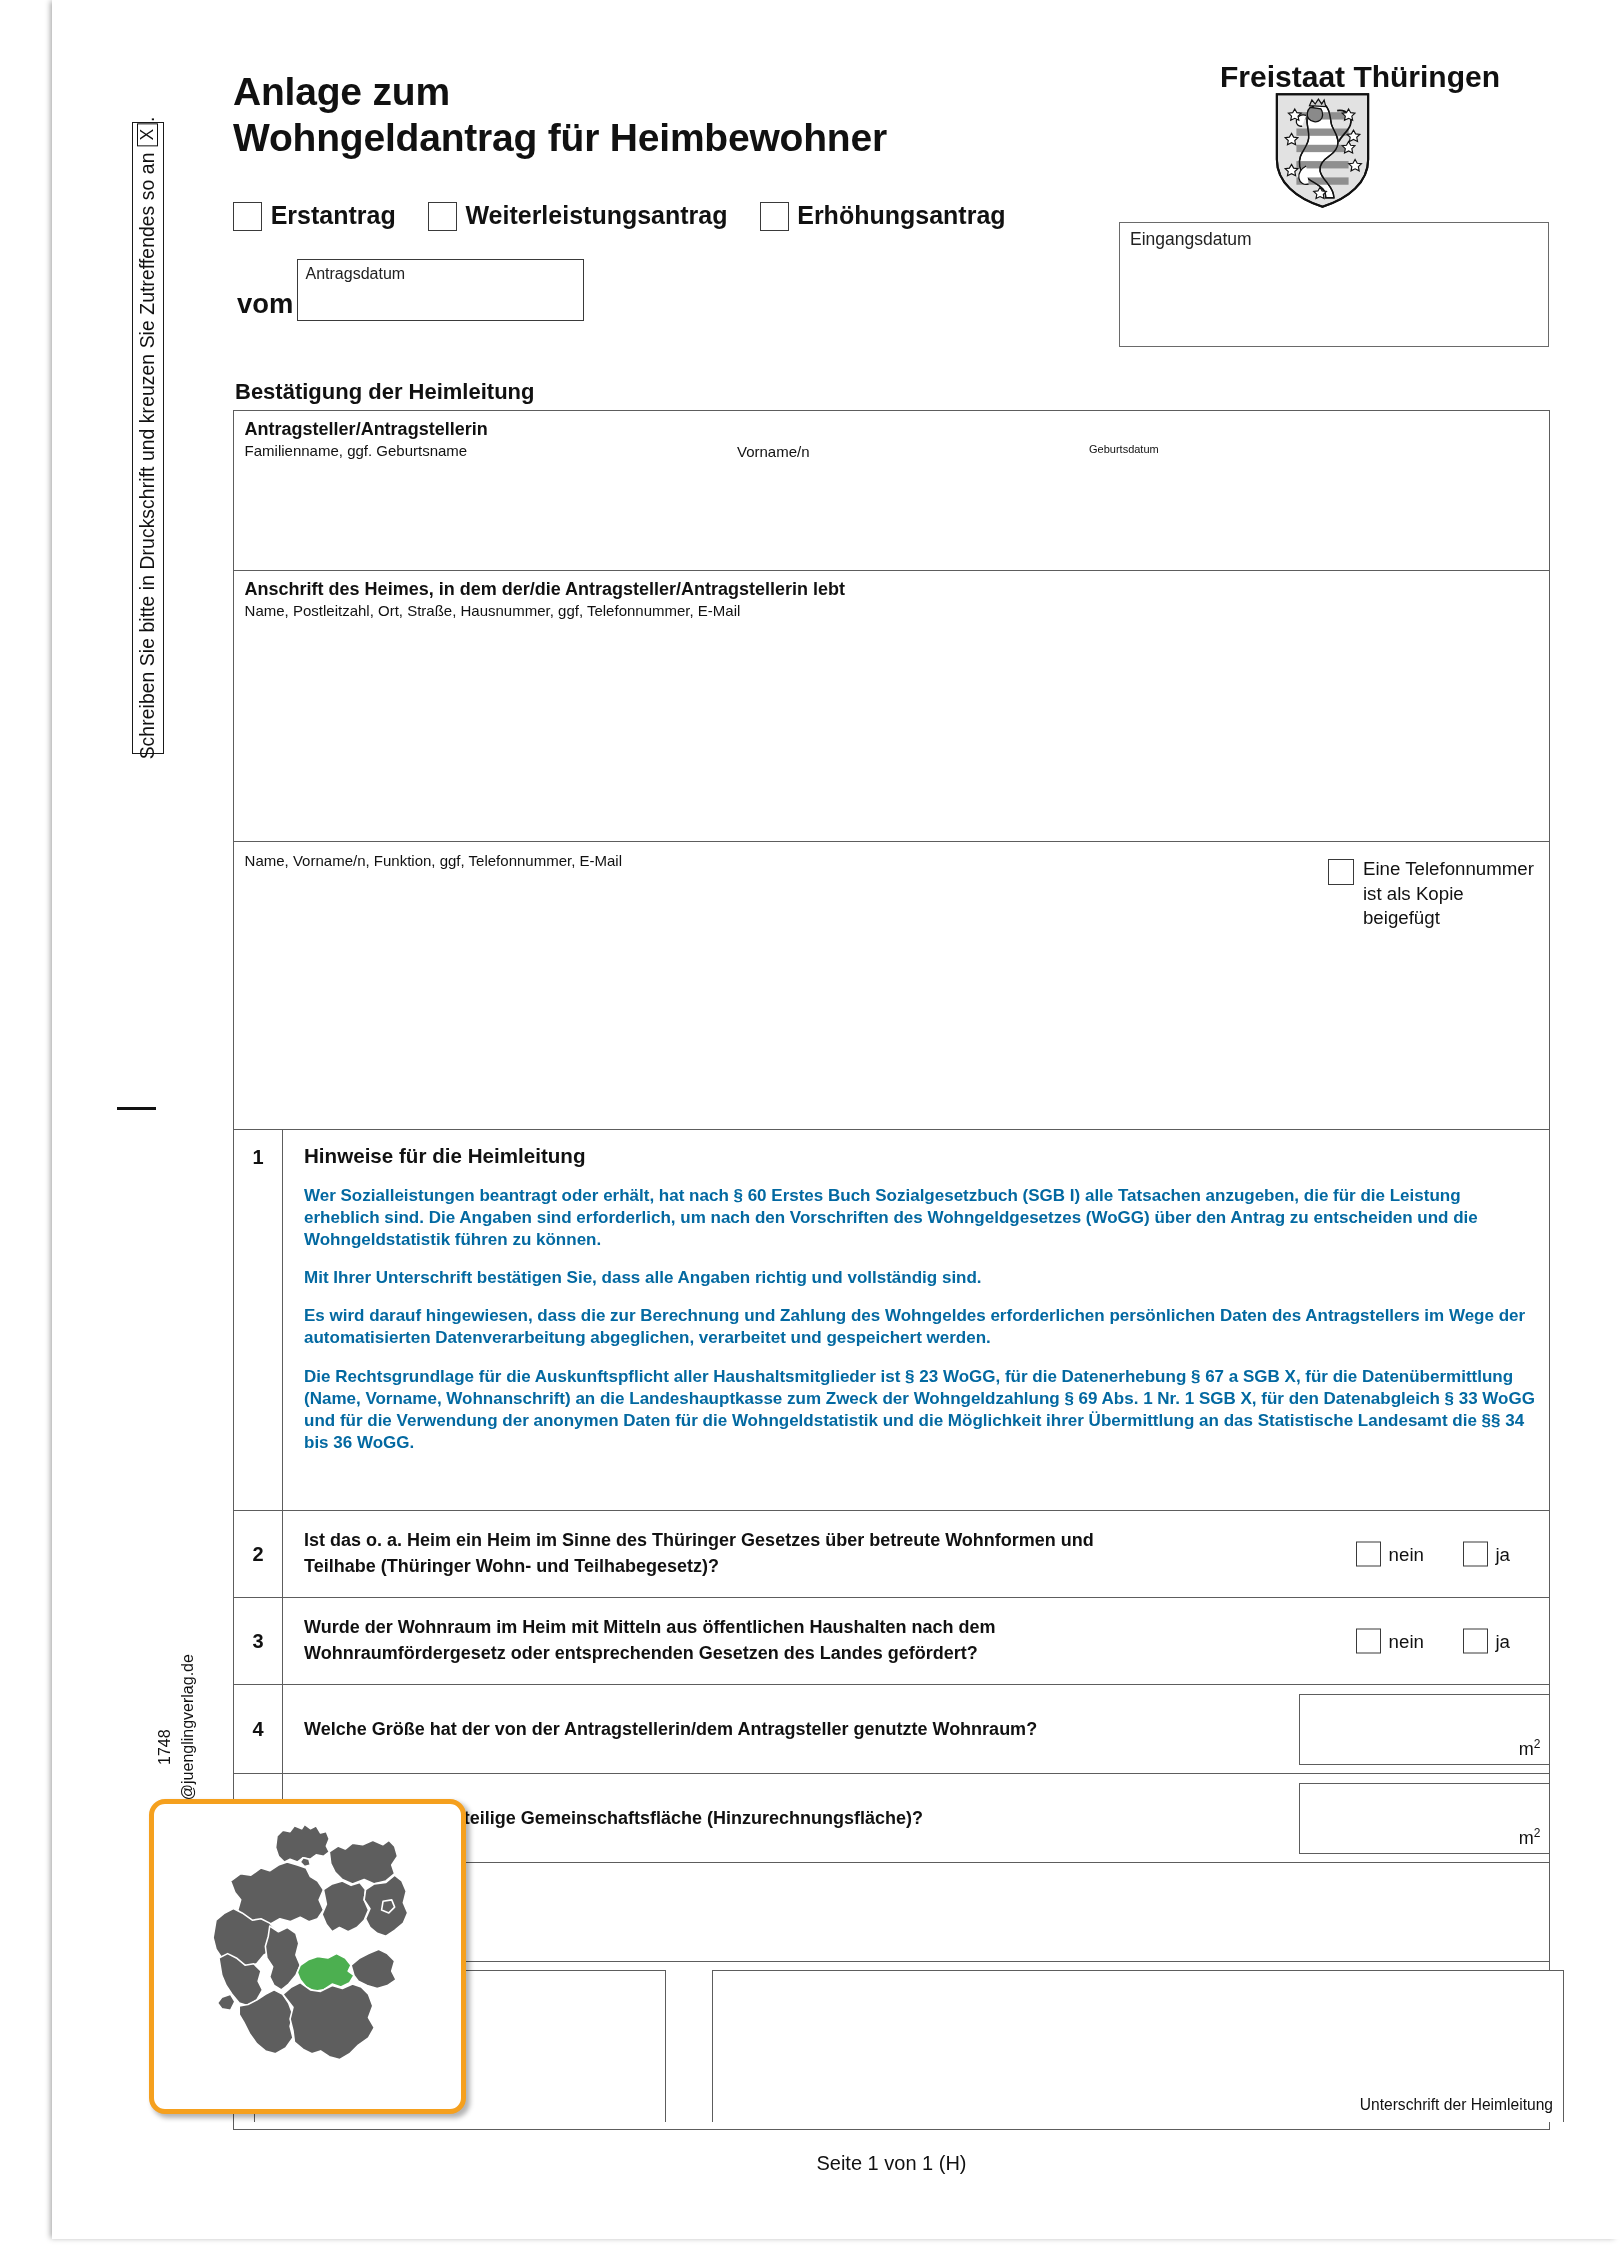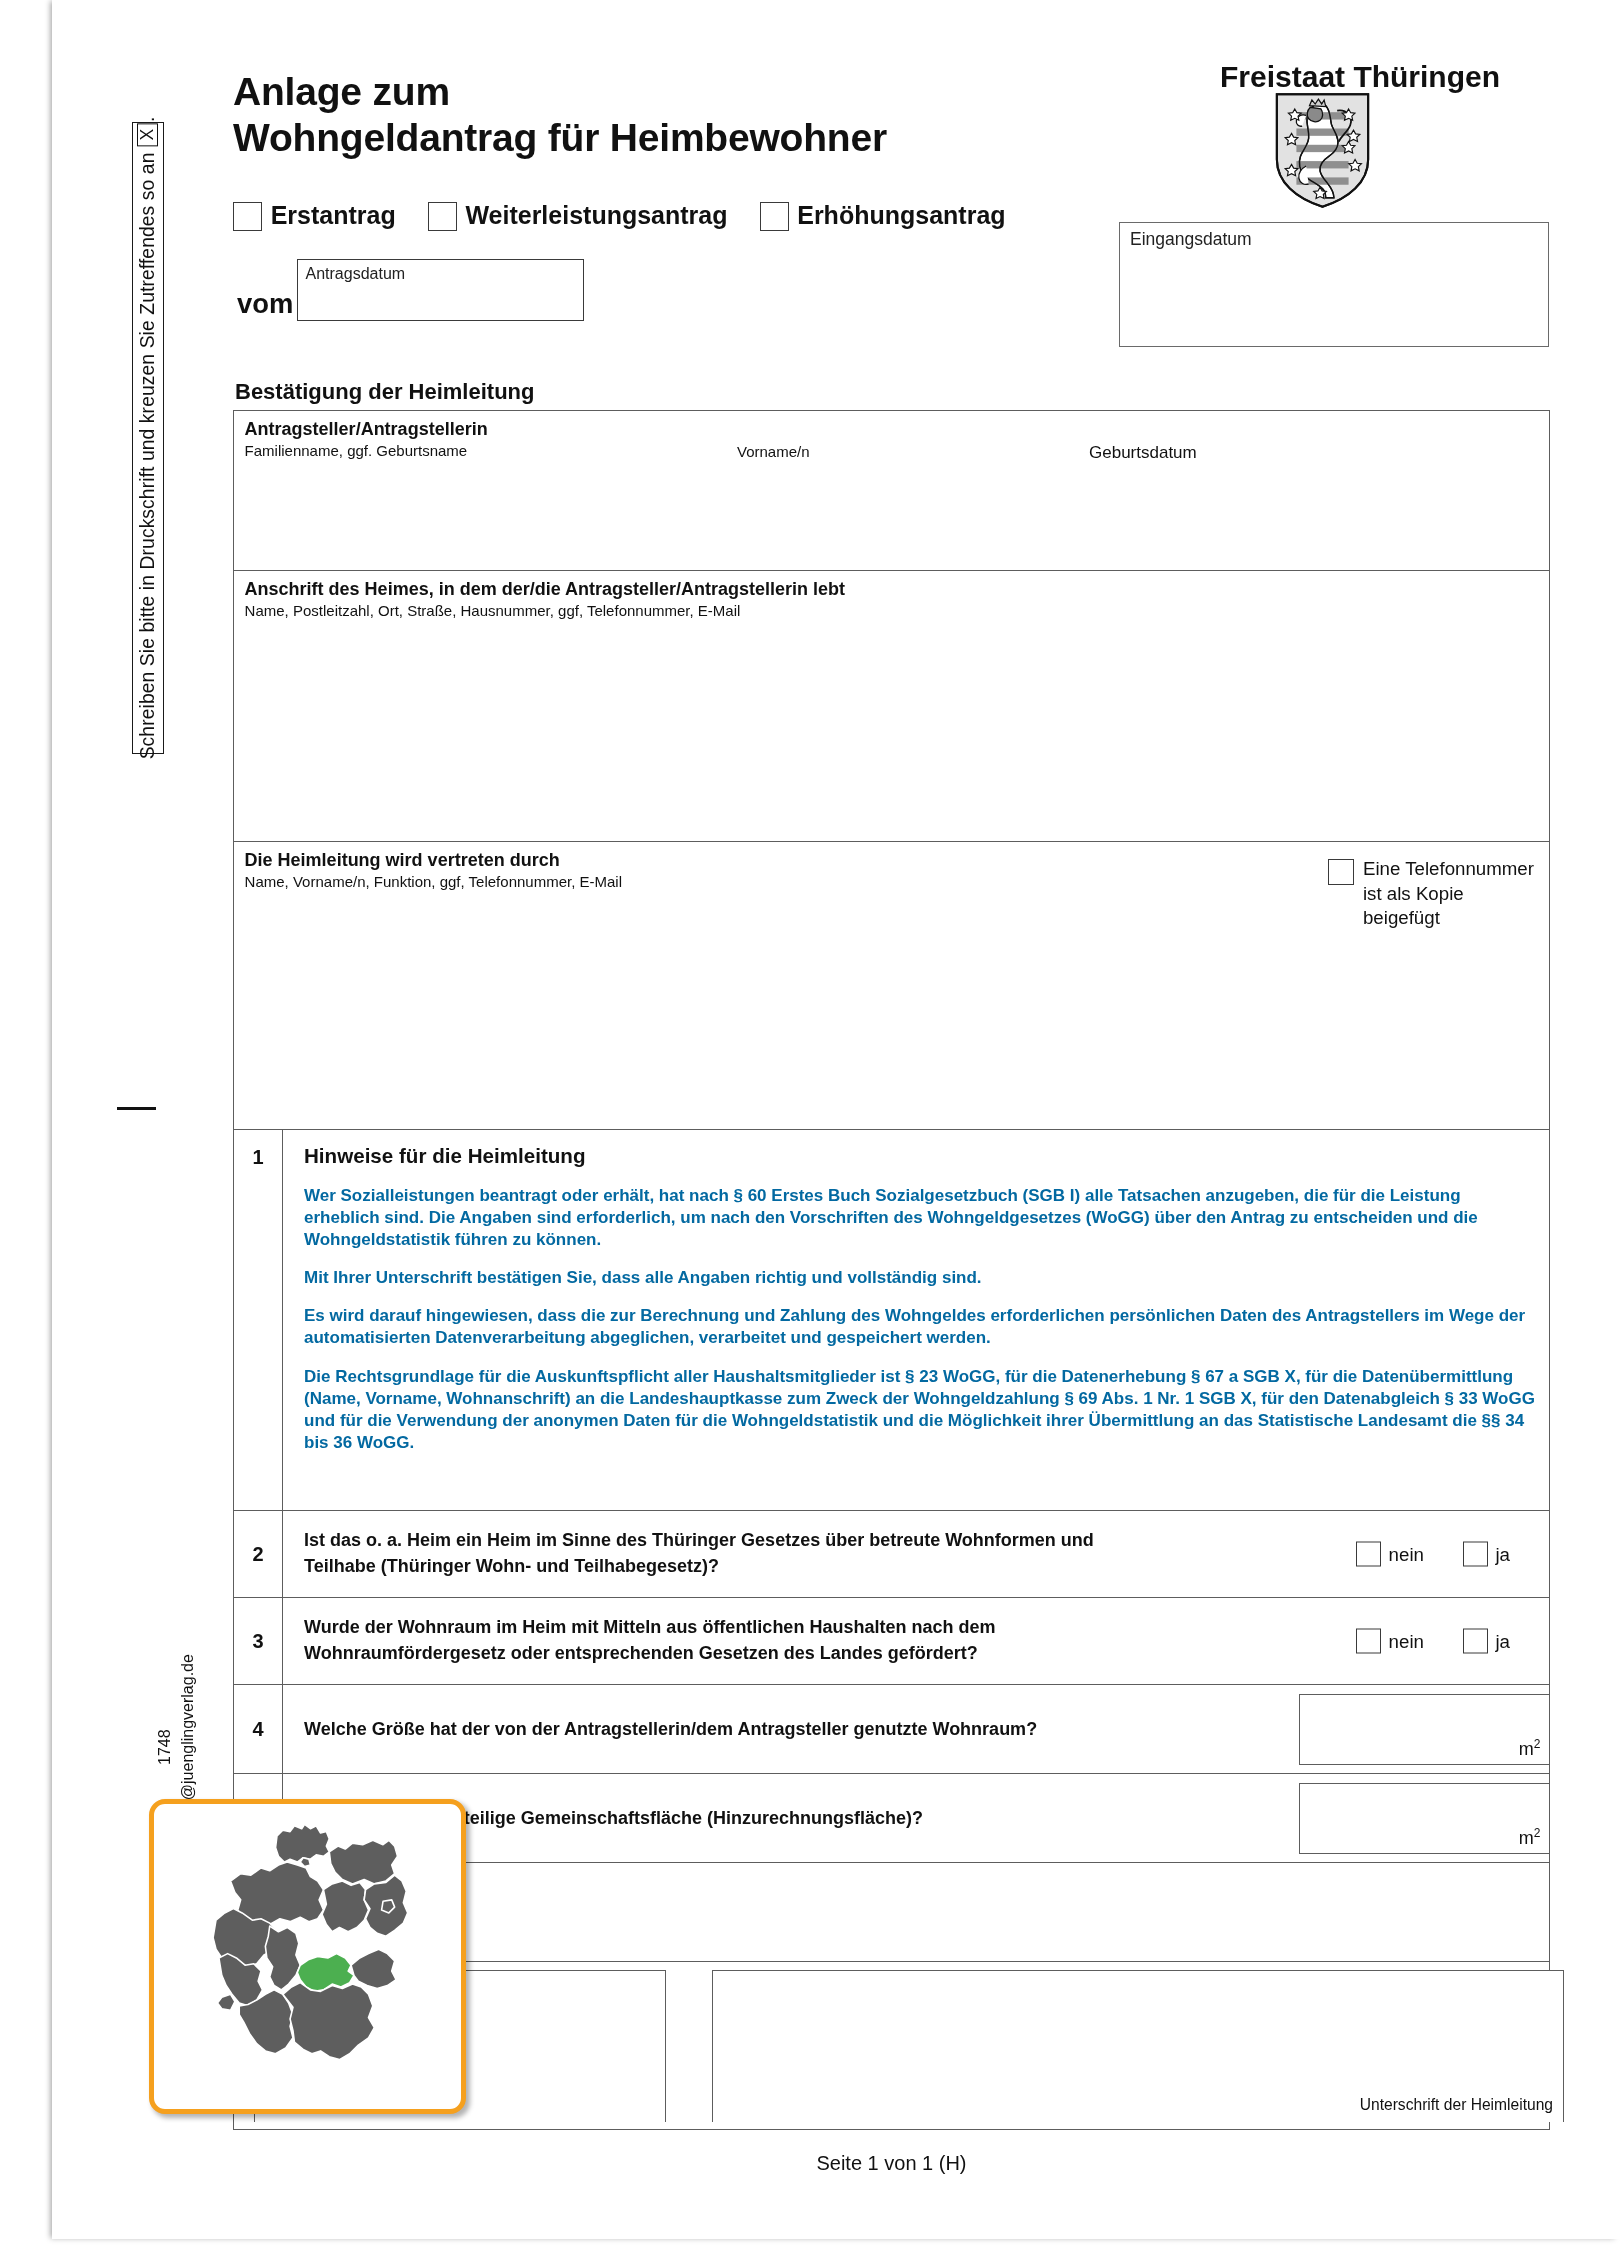--- a/index.html
+++ b/index.html
@@ -164,21 +164,21 @@
   }
   .row { position: relative; border-bottom: 1.2px solid #5d5d5d; box-sizing: border-box; }
   .row.last { border-bottom: none; }
   .fld-title { font-size: 18px; font-weight: bold; color: #111; }
   .fld-sub   { font-size: 15px; color: #111; margin-top: 1.9px; }
   .pad { padding: 8px 0 0 10.6px; }
 
   
   #row-applicant { height: 160px; }
   #hint-vorname  { position: absolute; left: 503px; top: 32px; font-size: 15px; color: #111; }
-  #hint-geburt   { position: absolute; left: 855px; top: 32px; font-size: 17px; color: #111; }
+  #hint-geburt   { position: absolute; left: 855px; top: 32px; font-size: 11px; color: #111; }
 
   #row-address { height: 271px; }
 
   #row-rep { height: 288px; }
   #beglaub {
     position: absolute;
     right: 15px; top: 15px;
     display: flex; align-items: flex-start;
   }
   #beglaub .cb { width: 26px; height: 26px; border: 1.2px solid #3a3a3a; margin-top: 1.9px; }
@@ -426,21 +426,20 @@
 
       <div class="row" id="row-address">
         <div class="pad">
           <div class="fld-title">Anschrift des Heimes, in dem der/die Antragsteller/Antragstellerin lebt</div>
           <div class="fld-sub">Name, Postleitzahl, Ort, Straße, Hausnummer, ggf, Telefonnummer, E-Mail</div>
         </div>
       </div>
 
       <div class="row" id="row-rep">
         <div class="pad">
-          <div class="fld-title">Die Heimleitung wird vertreten durch</div>
           <div class="fld-sub">Name, Vorname/n, Funktion, ggf, Telefonnummer, E-Mail</div>
         </div>
         <div id="beglaub">
           <div class="cb"></div>
           <div id="beglaub-text">Eine Telefonnummer
 ist als Kopie
 beigefügt</div>
         </div>
       </div>
 

